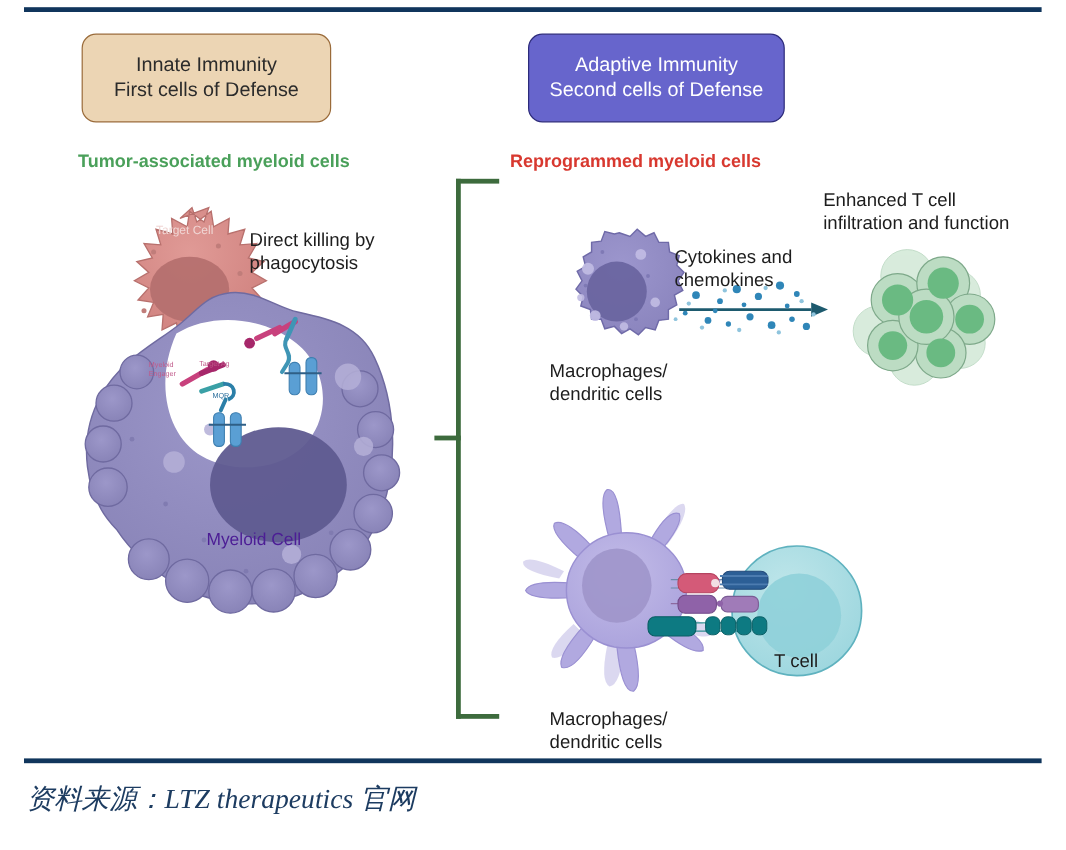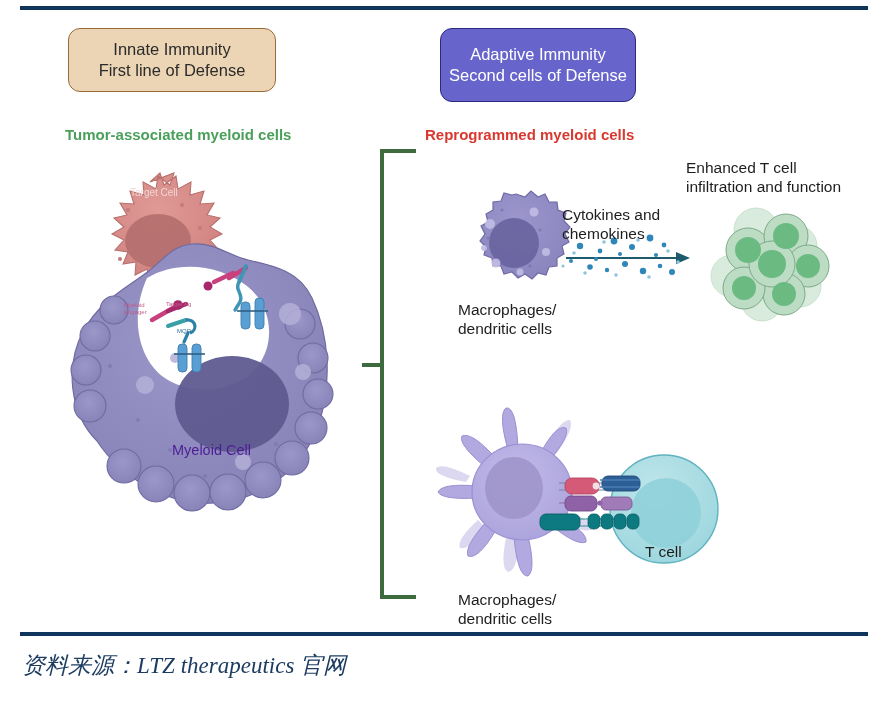--- a/index.html
+++ b/index.html
@@ -50,29 +50,29 @@
     display: flex;
     flex-direction: column;
     align-items: center;
     justify-content: center;
     line-height: 1.25;
     text-align: center;
   }
   .pill span { display: block; }
   .pill-innate {
     left: 68px; top: 14px;
-    width: 208px; height: 64px;
+    width: 208px; height: 74px;
     background: #ecd5b4;
     border: 1.6px solid #9a6b3a;
     color: #2b2b2b;
     font-size: 16.5px;
   }
   .pill-adaptive {
     left: 440px; top: 14px;
-    width: 196px; height: 74px;
+    width: 214px; height: 74px;
     background: #6765cc;
     border: 1.6px solid #2c2a7a;
     color: #ffffff;
     font-size: 16.5px;
   }
 
   
   .section-caption {
     position: absolute;
     font-weight: bold;
@@ -152,21 +152,21 @@
 
 <div class="page">
 
   <div class="rule rule-top"></div>
   <div class="rule rule-bottom"></div>
 
   <div class="figure">
 
     <div class="pill pill-innate">
       <span>Innate Immunity</span>
-      <span>First line of Defense</span>
+      <span>First cells of Defense</span>
     </div>
     <div class="pill pill-adaptive">
       <span>Adaptive Immunity</span>
       <span>Second cells of Defense</span>
     </div>
 
     <div class="section-caption cap-left">Tumor-associated myeloid cells</div>
     <div class="section-caption cap-right">Reprogrammed myeloid cells</div>
 
     <div class="bracket"></div>
@@ -430,20 +430,22 @@
         <rect x="540" y="500" width="40" height="16" rx="6" fill="#0d7a82" stroke="#0a5e64" stroke-width="0.9"></rect>
         <g fill="#0d7a82" stroke="#0a5e64" stroke-width="0.8">
           <rect x="588" y="500" width="12" height="15" rx="5"></rect>
           <rect x="601" y="500" width="12" height="15" rx="5"></rect>
           <rect x="614" y="500" width="12" height="15" rx="5"></rect>
           <rect x="627" y="500" width="12" height="15" rx="5"></rect>
         </g>
       </g>
     </svg>
 
+    <div class="lbl lbl-direct-killing">Direct killing by
+phagocytosis</div>
 
     <div class="tiny tiny-engager">Myeloid
 Engager</div>
     <div class="tiny tiny-ag">Target Ag</div>
     <div class="tiny tiny-mqr">MQR</div>
 
     <div class="cell-inner-label">Myeloid Cell</div>
 
     <div class="lbl lbl-cytokines">Cytokines and
 chemokines</div>

